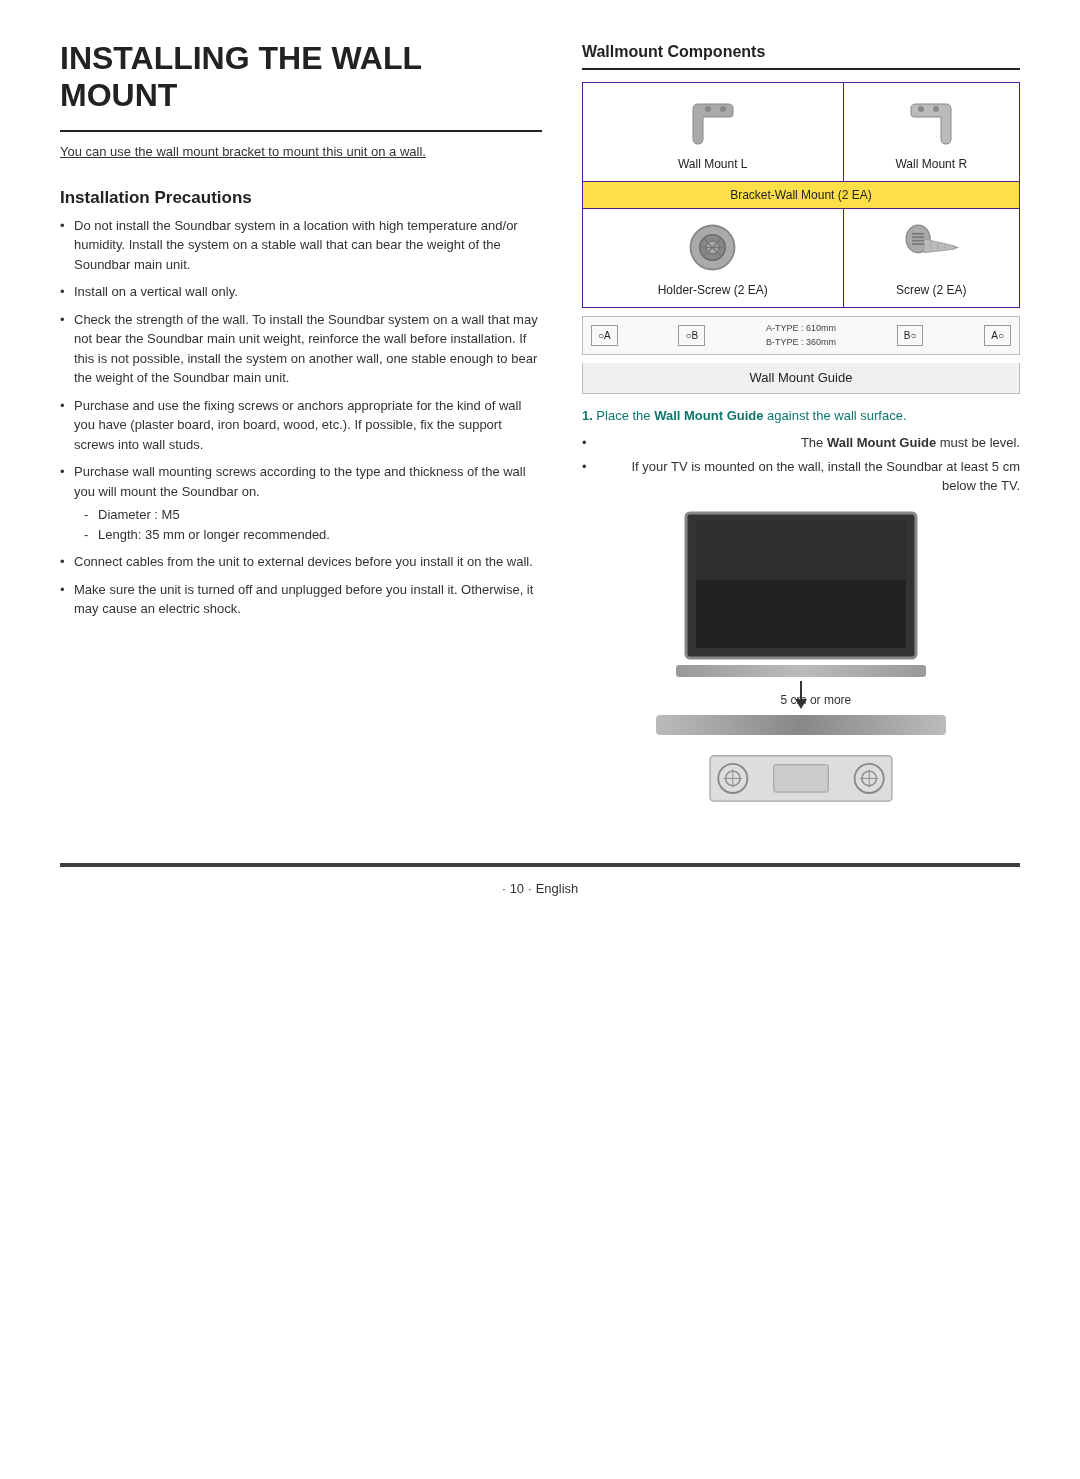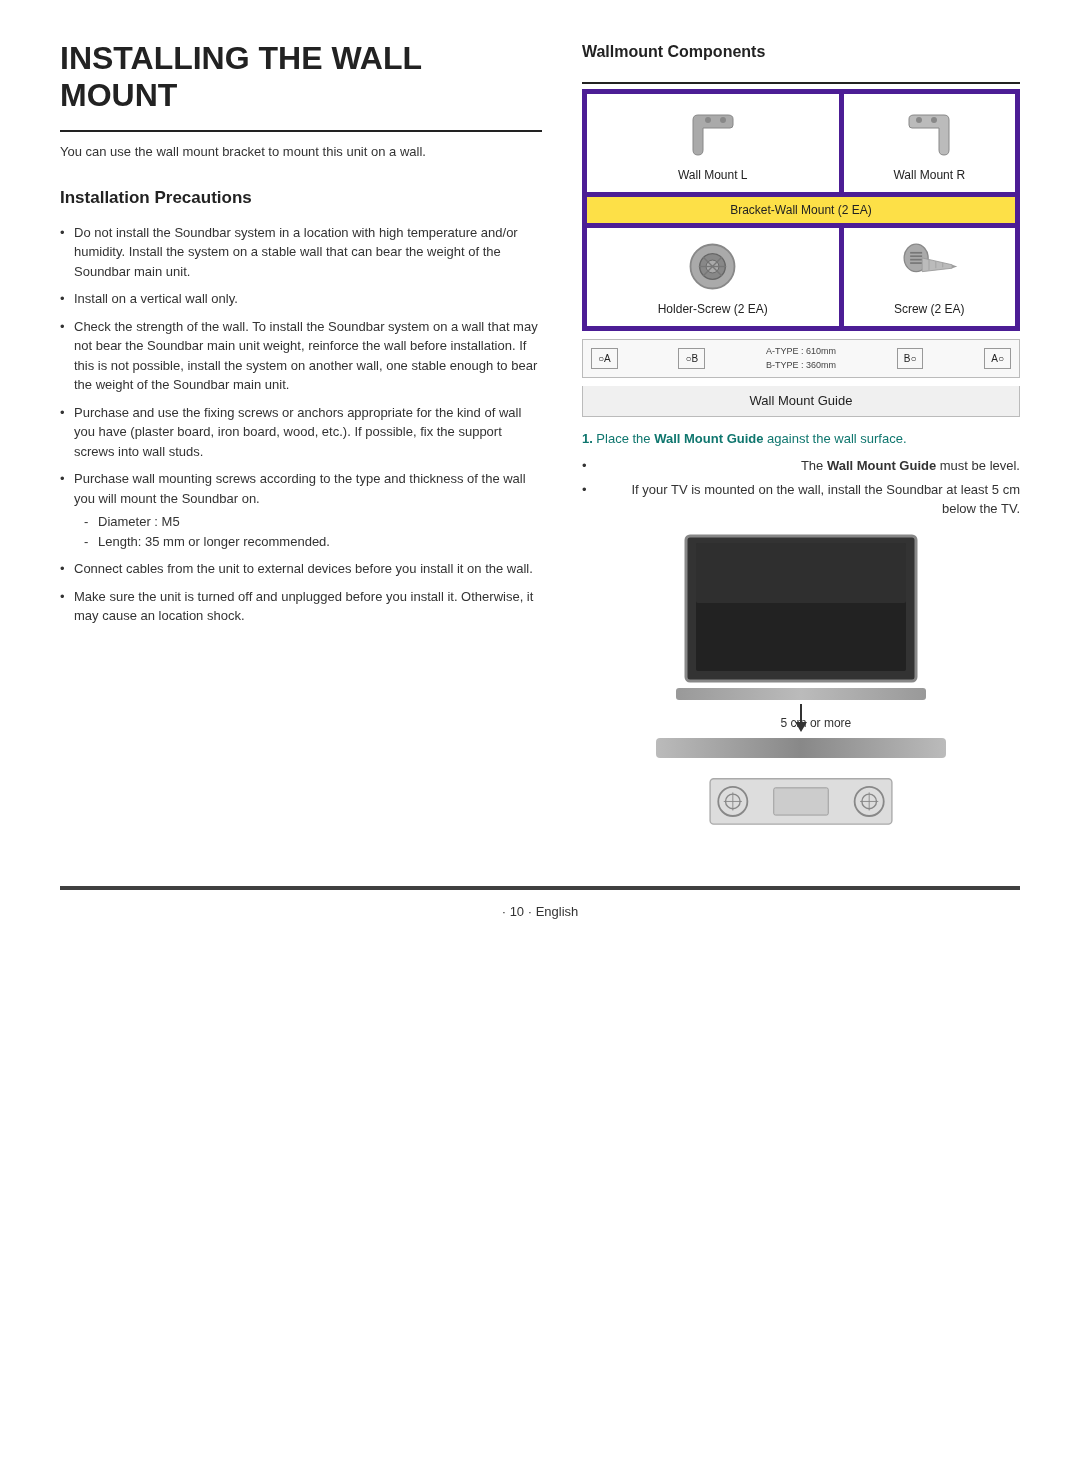--- a/index.html
+++ b/index.html
@@ -31,25 +31,26 @@
       line-height: 1.15;
       margin-bottom: 10px;
       border-bottom: 2px solid #222;
       padding-bottom: 16px;
       text-transform: uppercase;
     }
     .intro-text {
       font-size: 13px;
       margin-bottom: 24px;
       color: #333;
+      text-decoration: underline;
     }
     .section-title {
       font-size: 17px;
       font-weight: 700;
-      margin-bottom: 12px;
+      margin-bottom: 5px;
     }
     .bullet-list {
       list-style: none;
       padding: 0;
     }
     .bullet-list > li {
       padding-left: 14px;
       position: relative;
       margin-bottom: 8px;
       font-size: 13px;
@@ -76,30 +77,30 @@
       content: '-';
       position: absolute;
       left: 0;
     }
 
     
     .right-section-title {
       font-size: 16px;
       font-weight: 700;
       border-bottom: 2px solid #222;
-      padding-bottom: 18px;
-      margin-bottom: 5px;
+      padding-bottom: 4px;
+      margin-bottom: 12px;
     }
     .components-table {
       width: 100%;
       border-collapse: collapse;
       margin-bottom: 8px;
     }
     .components-table td {
-      border: 5px solid #4c1d95;
+      border: 1px solid #4c1d95;
       text-align: center;
       padding: 8px 4px;
       font-size: 12px;
     }
     .components-table .header-row td {
       background: #fde047;
       font-size: 12px;
       padding: 4px;
     }
     .component-img {
@@ -246,21 +247,21 @@
       <li>Check the strength of the wall. To install the Soundbar system on a wall that may not bear the Soundbar main unit weight, reinforce the wall before installation. If this is not possible, install the system on another wall, one stable enough to bear the weight of the Soundbar main unit.</li>
       <li>Purchase and use the fixing screws or anchors appropriate for the kind of wall you have (plaster board, iron board, wood, etc.). If possible, fix the support screws into wall studs.</li>
       <li>
         <span>Purchase wall mounting screws according to the type and thickness of the wall you will mount the Soundbar on.</span>
         <ul class="sub-list">
           <li>Diameter : M5</li>
           <li>Length: 35 mm or longer recommended.</li>
         </ul>
       </li>
       <li>Connect cables from the unit to external devices before you install it on the wall.</li>
-      <li>Make sure the unit is turned off and unplugged before you install it. Otherwise, it may cause an location shock.</li>
+      <li>Make sure the unit is turned off and unplugged before you install it. Otherwise, it may cause an electric shock.</li>
     </ul>
   </div>
 
   <div class="right-column">
     <h2 class="right-section-title">Wallmount Components</h2>
 
     <table class="components-table">
       <tbody>
         <tr>
           <td>

